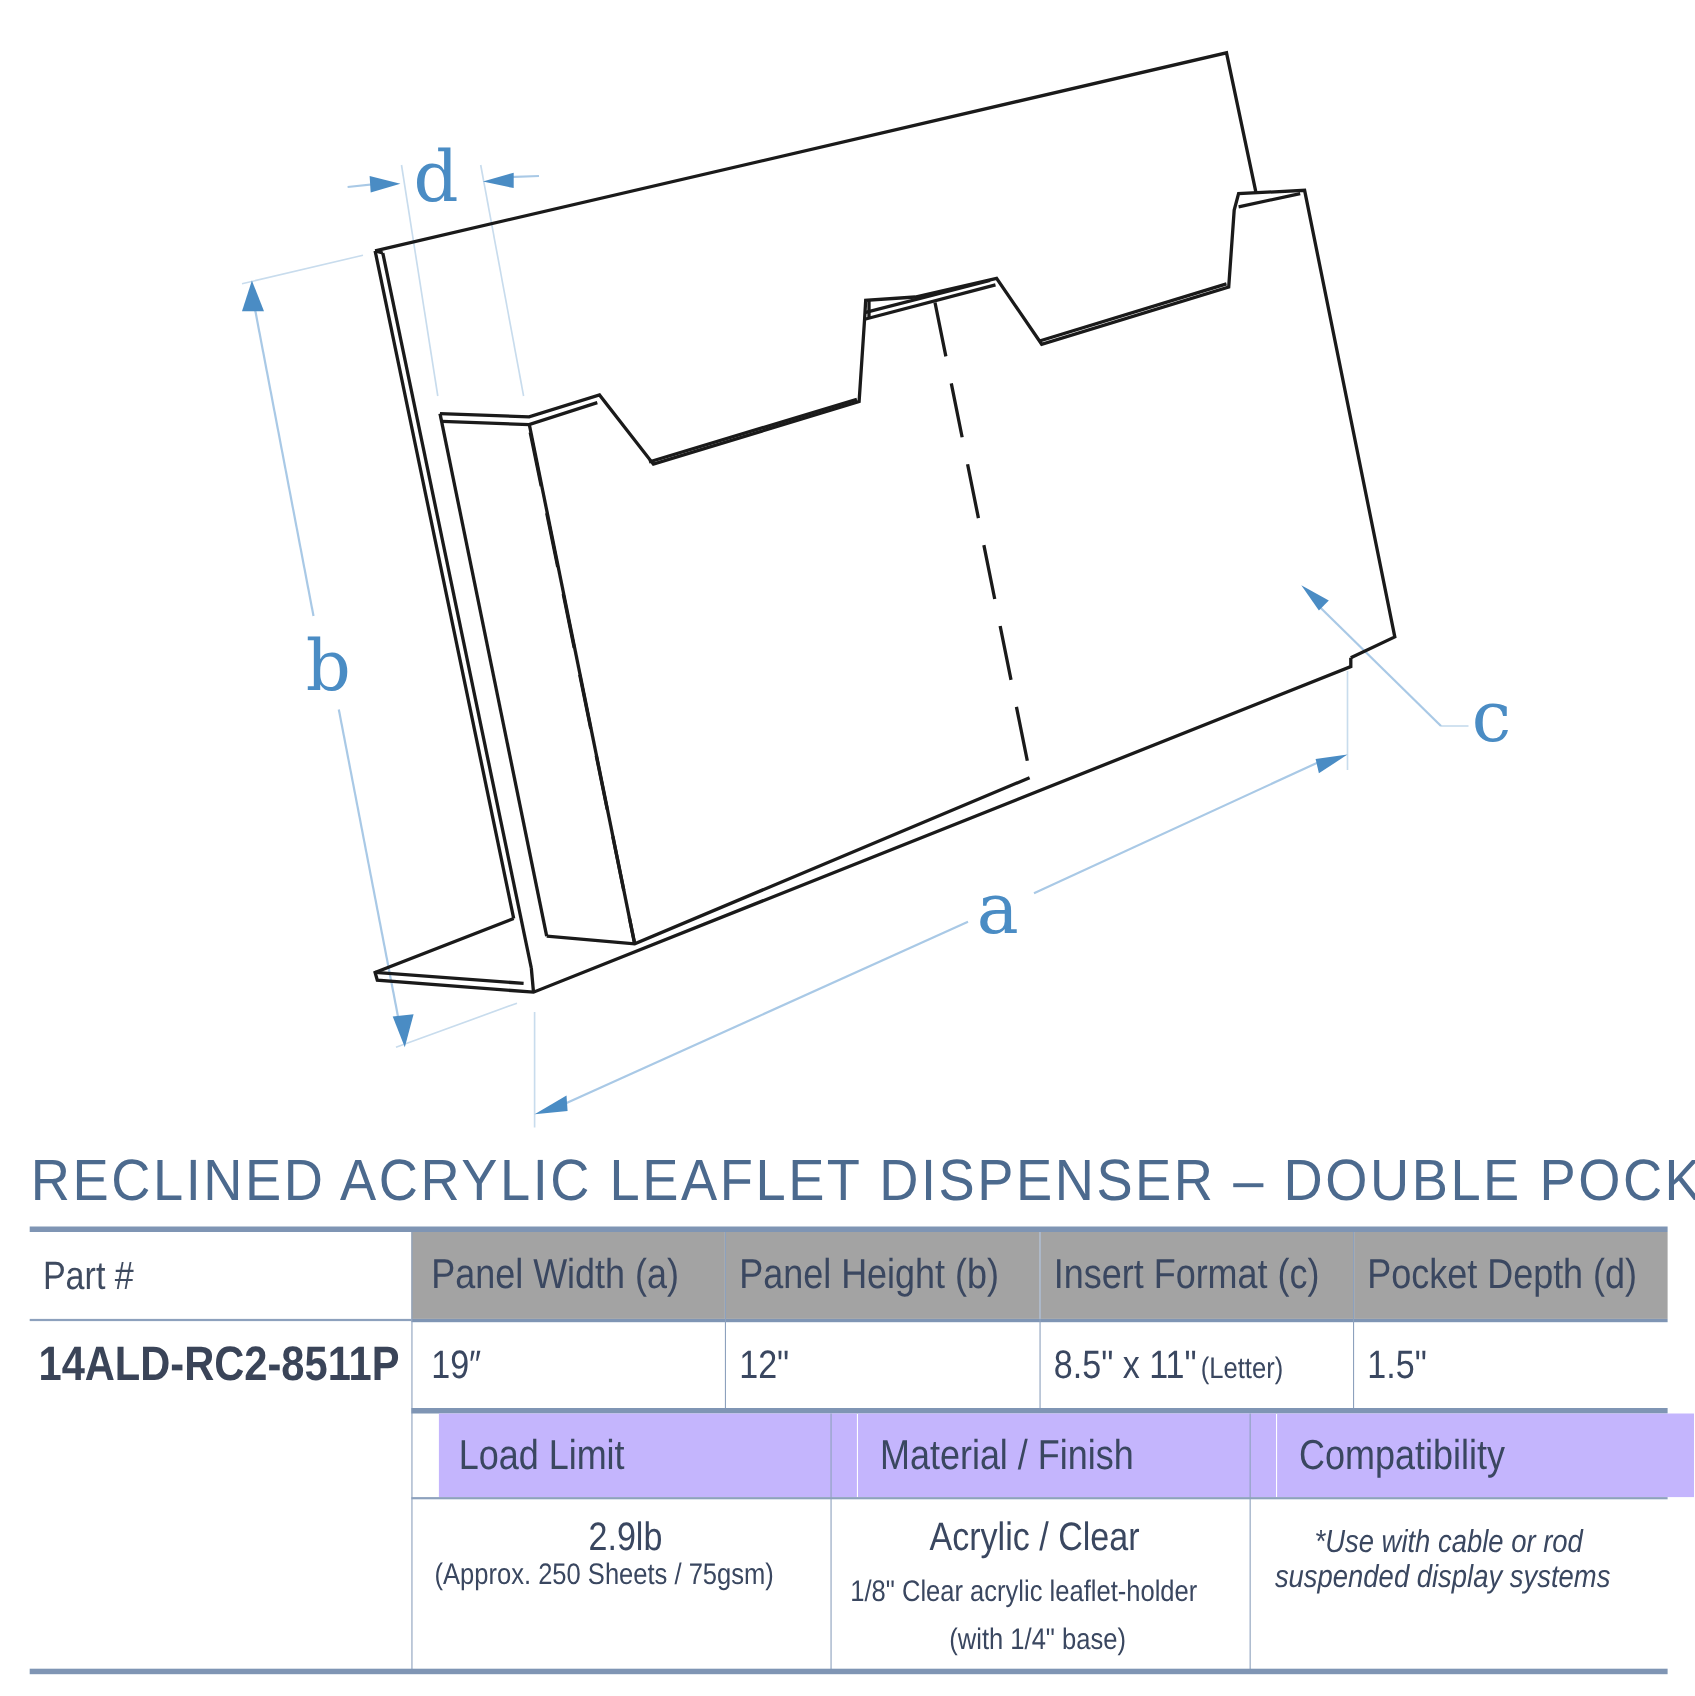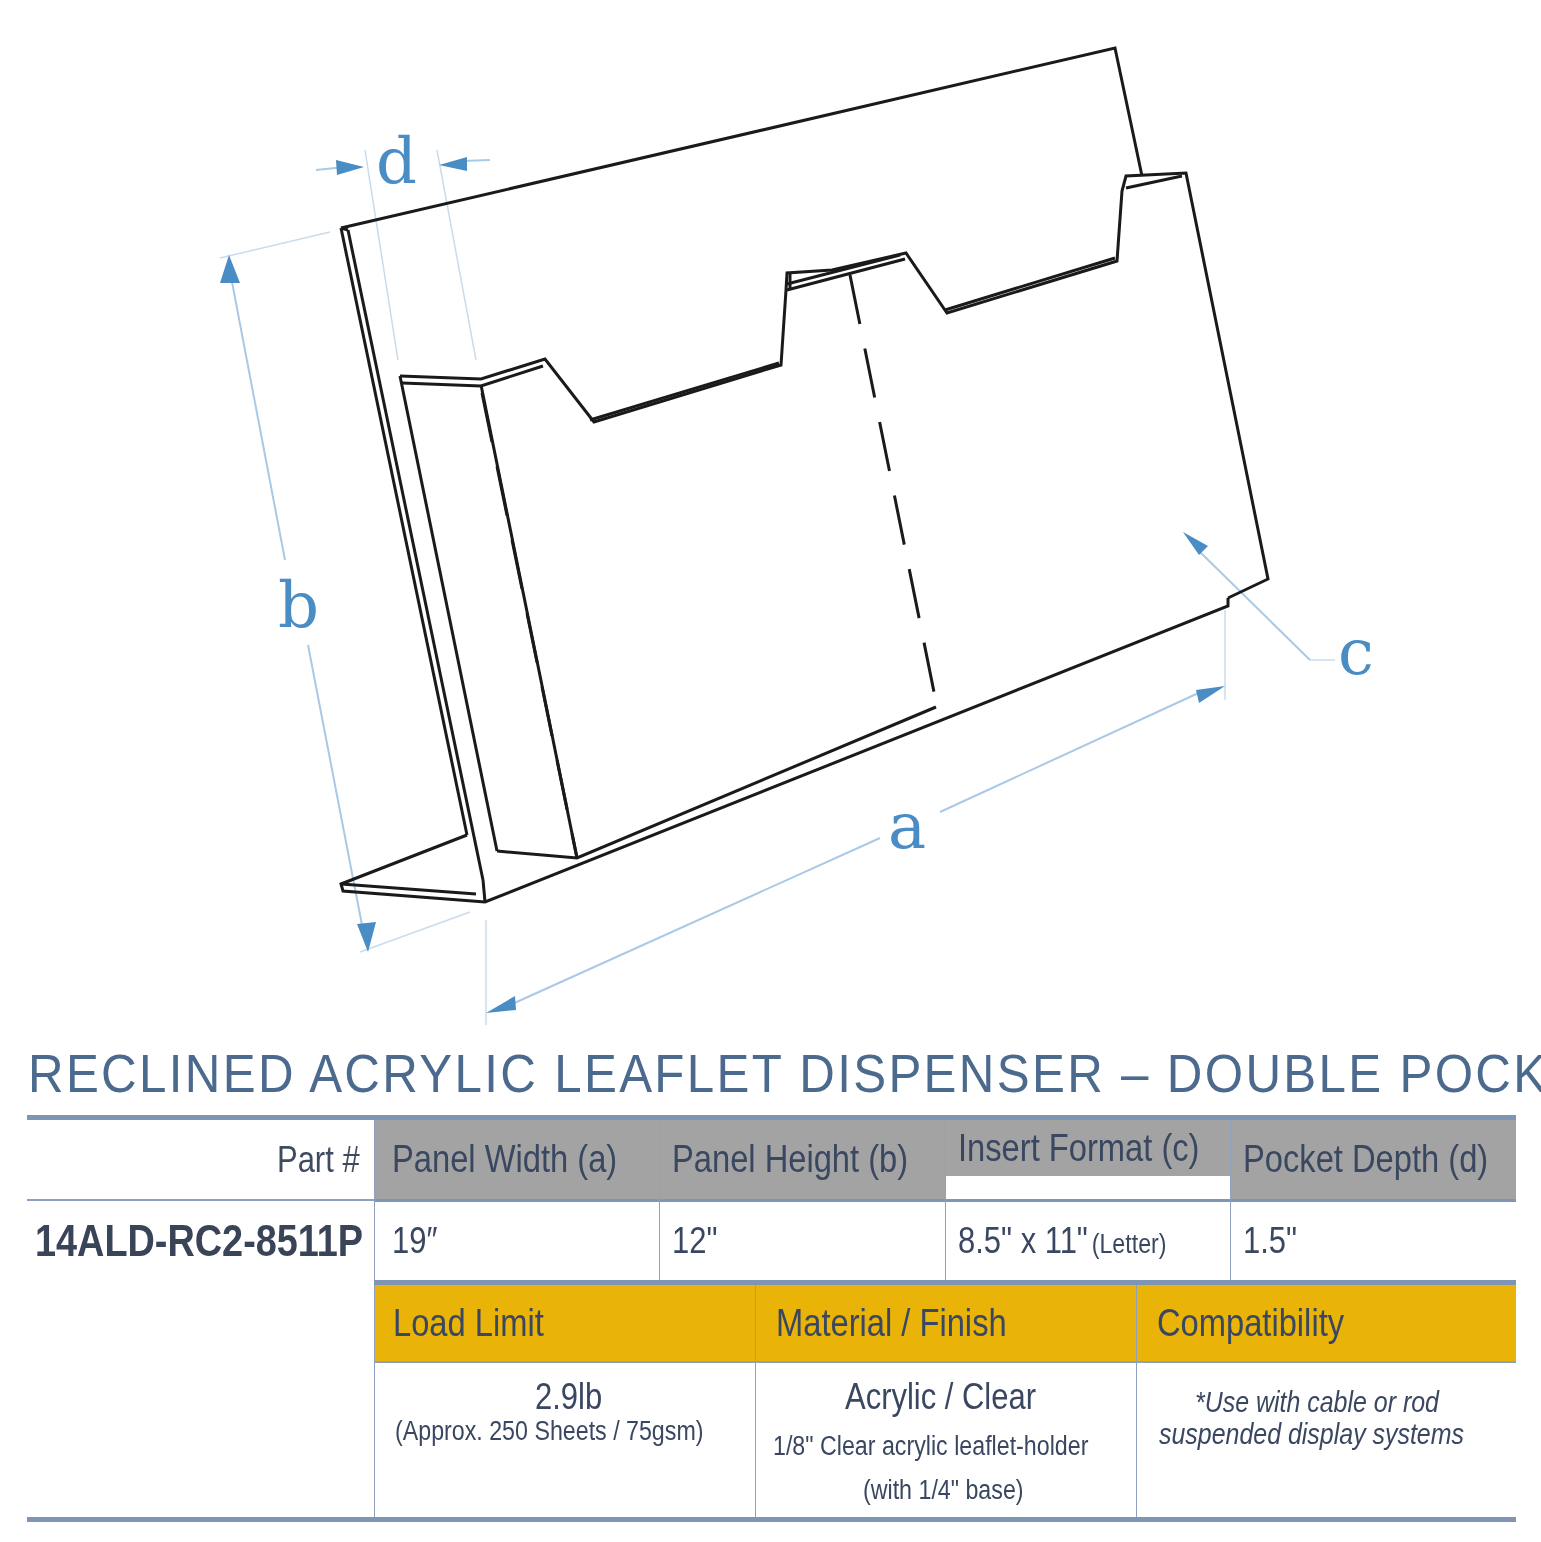--- a/index.html
+++ b/index.html
@@ -12,21 +12,21 @@
   .title { position: absolute; left: 28px; top: 1043px; font-size: 53px; letter-spacing: 2.5px;
            color: #4c6a8e; font-family: "Liberation Sans", sans-serif; white-space: nowrap;
            transform: scaleX(0.93); transform-origin: left top; }
 
   .spec { position: absolute; left: 27px; top: 1115px; width: 1489px; }
   .rule-thick { position: absolute; left: 0; height: 5px; background: #7f95b4; }
   .cell { position: absolute; box-sizing: border-box; display: flex; align-items: center;
           font-family: "Liberation Sans", sans-serif; color: #3a4760; white-space: nowrap; }
   .cell .txt { display: inline-block; transform: scaleX(0.86); transform-origin: left center; }
   .hdr-green { background: #a3a3a3; }
-  .hdr-gray { background: #eab308; }
+  .hdr-gray { background: #c4b5fd; margin-left: 24px; }
   .vline { position: absolute; width: 1px; background: #8da1bd; }
   .hline { position: absolute; height: 1.5px; background: #8da1bd; }
   .fs-head { font-size: 38px; }
   .fs-val { font-size: 36px; }
   .fs-small { font-size: 27px; }
   .part-label { font-size: 36px; color: #3f4b60; }
   .part-num { font-size: 44px; font-weight: bold; color: #3a4458; }
   .stack { flex-direction: column; align-items: center; justify-content: flex-start; }
   .stack .line { display: block; transform: scaleX(0.86); transform-origin: left top; line-height: 1.1; }
 </style>
@@ -109,35 +109,35 @@
     <text class="dim-label" x="1338" y="674">c</text>
   </svg>
 </div>
 
 <div class="title">RECLINED ACRYLIC LEAFLET DISPENSER – DOUBLE POCKET</div>
 
 <div class="spec">
 
   <div class="rule-thick" style="top:0; width:1489px;"></div>
 
-  <div class="cell" style="left:0; top:5px; width:346px; height:80px; padding-left:12px;justify-content:flex-end;">
+  <div class="cell" style="left:0; top:5px; width:346px; height:80px; padding-left:12px;">
     <span class="txt part-label">Part #</span>
   </div>
   <div class="hline" style="left:0; top:84px; width:347px;"></div>
   <div class="cell" style="left:0; top:86px; width:346px; height:80px; padding-left:8px;text-align:center;">
     <span class="txt part-num">14ALD-RC2-8511P</span>
   </div>
 
   <div class="cell hdr-green" style="left:347px; top:5px; width:285px; height:79px; padding-left:18px;">
     <span class="txt fs-head">Panel Width (a)</span>
   </div>
   <div class="cell hdr-green" style="left:633px; top:5px; width:285px; height:79px; padding-left:12px;">
     <span class="txt fs-head">Panel Height (b)</span>
   </div>
-  <div class="cell hdr-green" style="left:919px; top:5px; width:284px; height:56px; padding-left:12px;">
+  <div class="cell hdr-green" style="left:919px; top:5px; width:284px; height:79px; padding-left:12px;">
     <span class="txt fs-head">Insert Format (c)</span>
   </div>
   <div class="cell hdr-green" style="left:1204px; top:5px; width:285px; height:79px; padding-left:12px;">
     <span class="txt fs-head">Pocket Depth (d)</span>
   </div>
   <div class="rule-thick" style="left:347px; top:84px; width:1142px; height:3px;"></div>
 
   <div class="cell" style="left:347px; top:87px; width:285px; height:78px; padding-left:18px;">
     <span class="txt fs-val">19″</span>
   </div>

